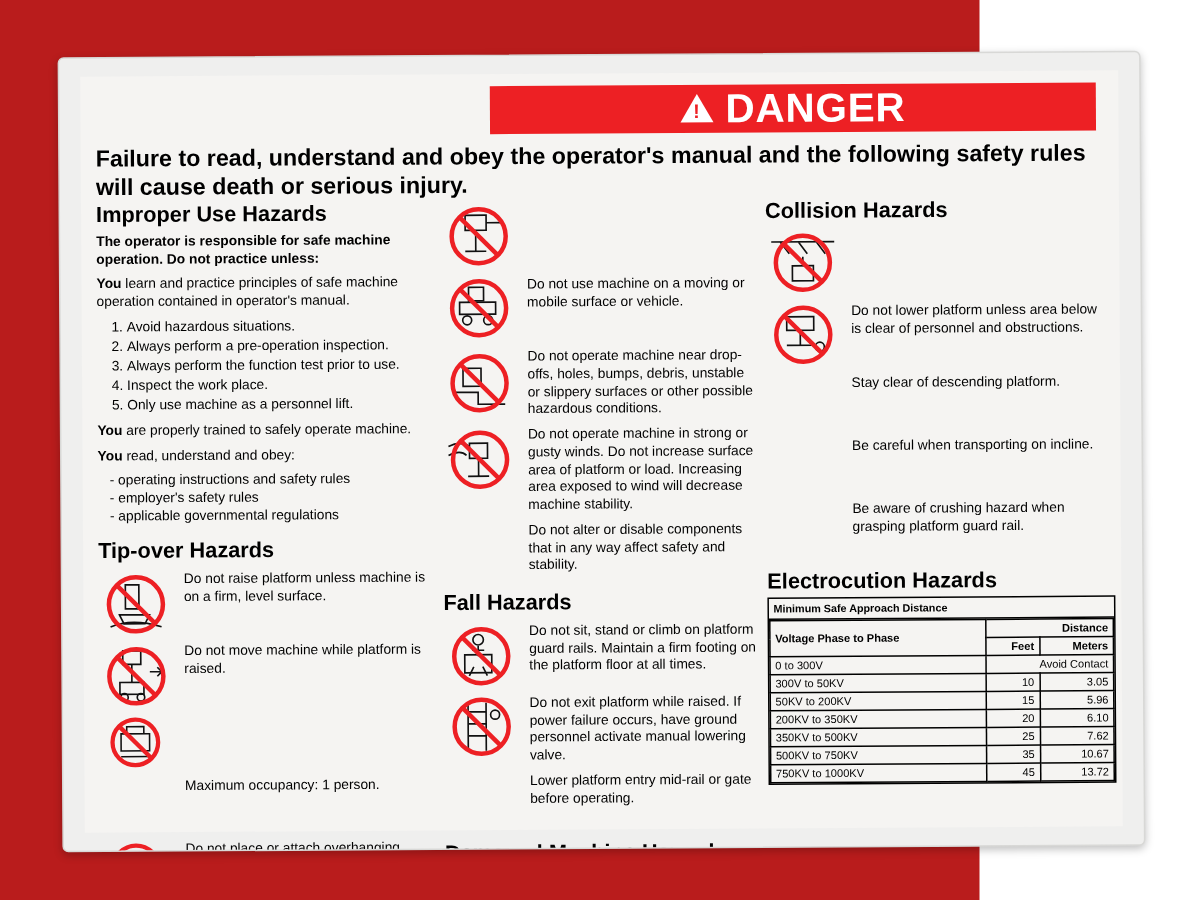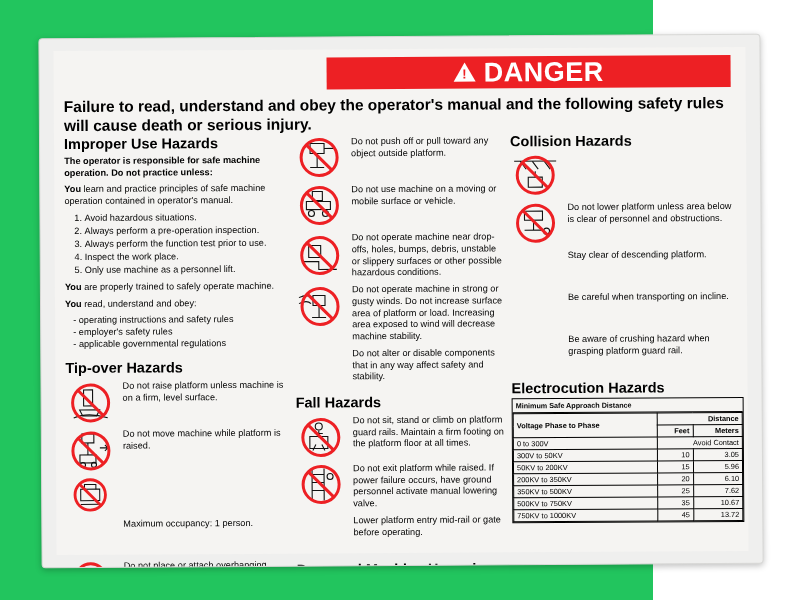--- a/index.html
+++ b/index.html
@@ -2,21 +2,21 @@
 <html><head>
 <meta charset="utf-8">
 <style>
   html,body{margin:0;padding:0;}
   body{
     width:800px;height:600px;overflow:hidden;
     background:#ffffff;
     font-family:"Liberation Sans", sans-serif;
     color:#000;
   }
-  .canvas{position:relative;width:653px;height:600px;background:#22c55e;}
+  .canvas{position:relative;width:653px;height:600px;background:#b91c1c;}
   .label{
     position:absolute;left:40px;top:36px;width:720px;height:528px;
     background:#efefee;
     border:1px solid #d8d8d6;
     border-radius:4px;
     box-shadow:0 2px 6px rgba(0,0,0,.25);
     overflow:hidden;
     transform:rotate(-0.35deg);
   }
   .sheet{
@@ -190,21 +190,20 @@
             <svg class="icon" viewBox="0 0 50 44">
                 <g stroke="#111" fill="none" stroke-width="1.1">
                   <rect x="16" y="8" width="14" height="10"></rect>
                   <path d="M23 18 v14 M16 32 h14"></path>
                   <path d="M30 13 h10"></path>
                 </g>
                 <circle cx="25" cy="22" r="18" fill="none" stroke="#ed2024" stroke-width="3"></circle>
                 <line x1="12" y1="9" x2="38" y2="35" stroke="#ed2024" stroke-width="3"></line>
               </svg>
           </div>
-          <div class="rowtext">Do not push off or pull toward any object outside platform.</div>
         </div>
 
         <div class="row">
           <div class="icons">
             <svg class="icon" viewBox="0 0 50 44">
                 <g stroke="#111" fill="none" stroke-width="1.1">
                   <rect x="12" y="18" width="24" height="8"></rect>
                   <circle cx="17" cy="30" r="3"></circle>
                   <circle cx="31" cy="30" r="3"></circle>
                   <rect x="18" y="8" width="10" height="9"></rect>

